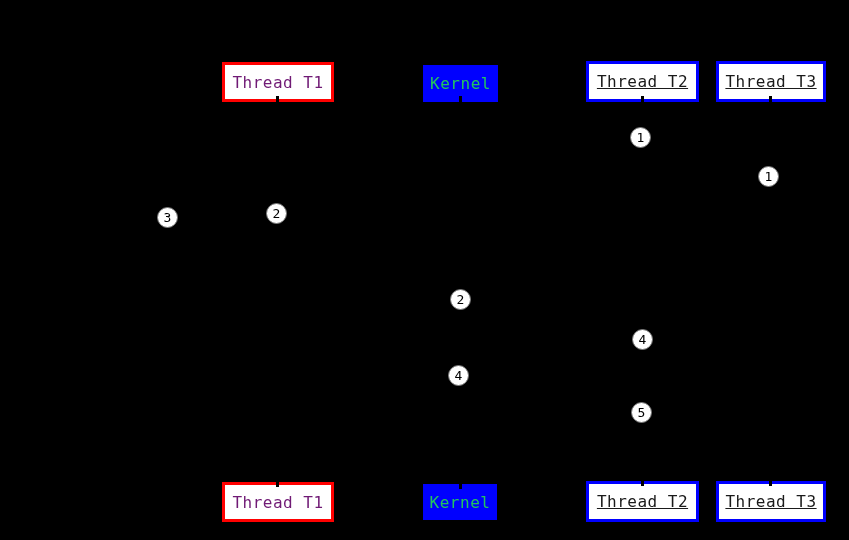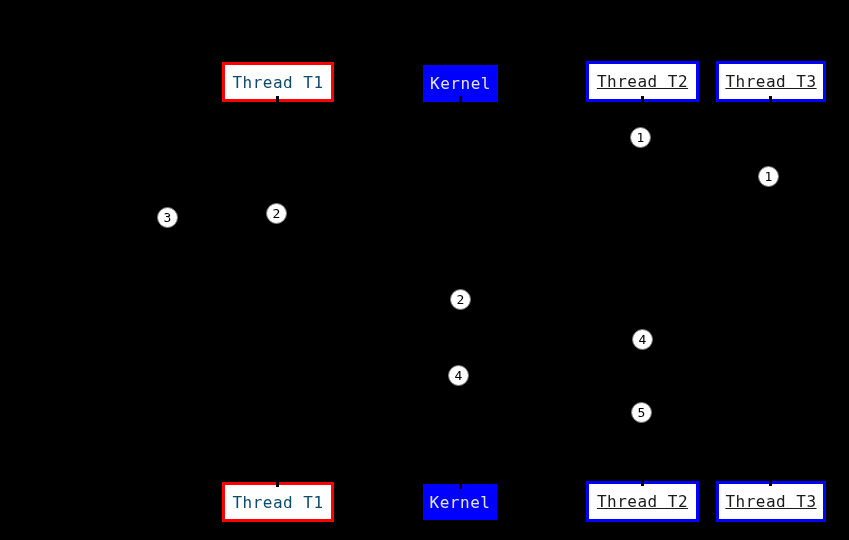--- a/index.html
+++ b/index.html
@@ -21,31 +21,31 @@
     display: flex;
     align-items: center;
     justify-content: center;
     font-size: 16px;
     letter-spacing: 0.5px;
     white-space: nowrap;
   }
   .red-border {
     border: 3px solid #ff0000;
     background: #ffffff;
-    color: #0c4a6e;
+    color: #701a75;
   }
   .blue-border {
     border: 3px solid #0000ff;
     background: #ffffff;
     color: #1a1a1a;
     text-decoration: underline;
   }
   .blue-fill {
     background: #0000ff;
-    color: #e5e5e5;
+    color: #22c55e;
     border: none;
   }
   
   .t1-top     { left: 222px; top: 62px; width: 112px; height: 40px; }
   .kernel-top { left: 423px; top: 65px; width: 75px;  height: 37px; }
   .t2-top     { left: 586px; top: 61px; width: 113px; height: 41px; }
   .t3-top     { left: 716px; top: 61px; width: 110px; height: 41px; }
   
   .t1-bot     { left: 222px; top: 482px; width: 112px; height: 40px; }
   .kernel-bot { left: 423px; top: 484px; width: 74px;  height: 36px; }

